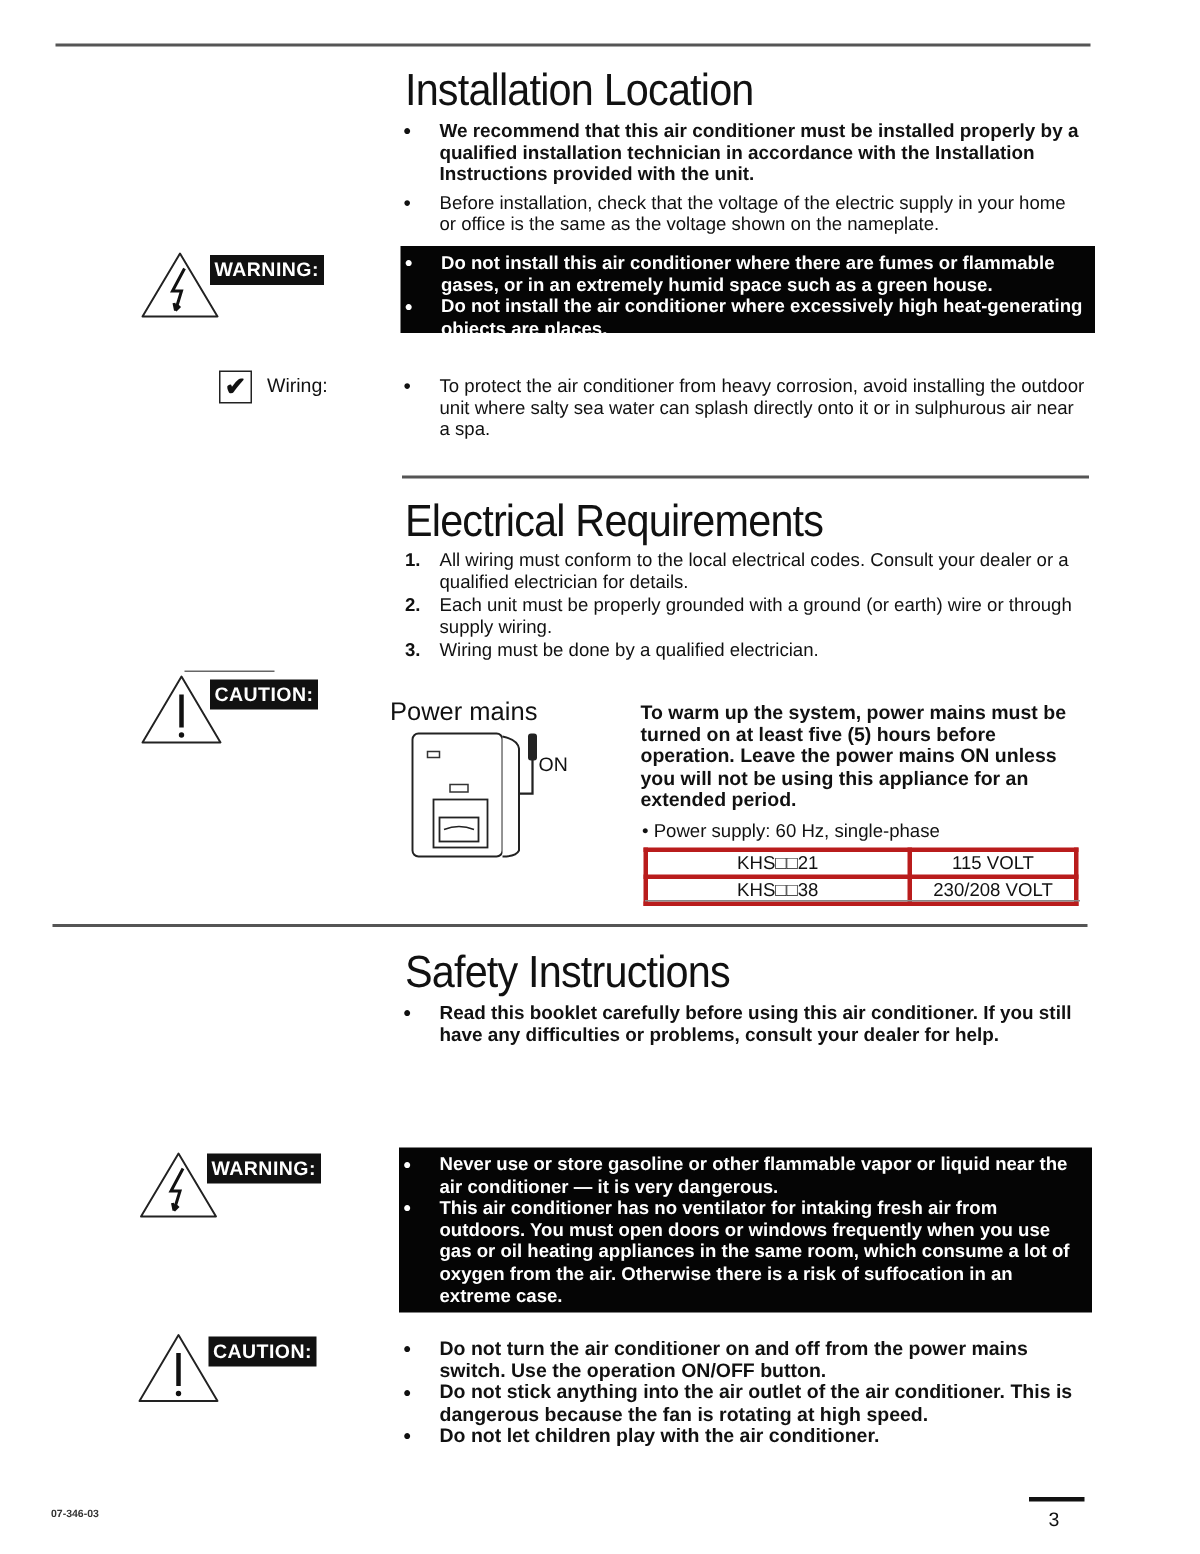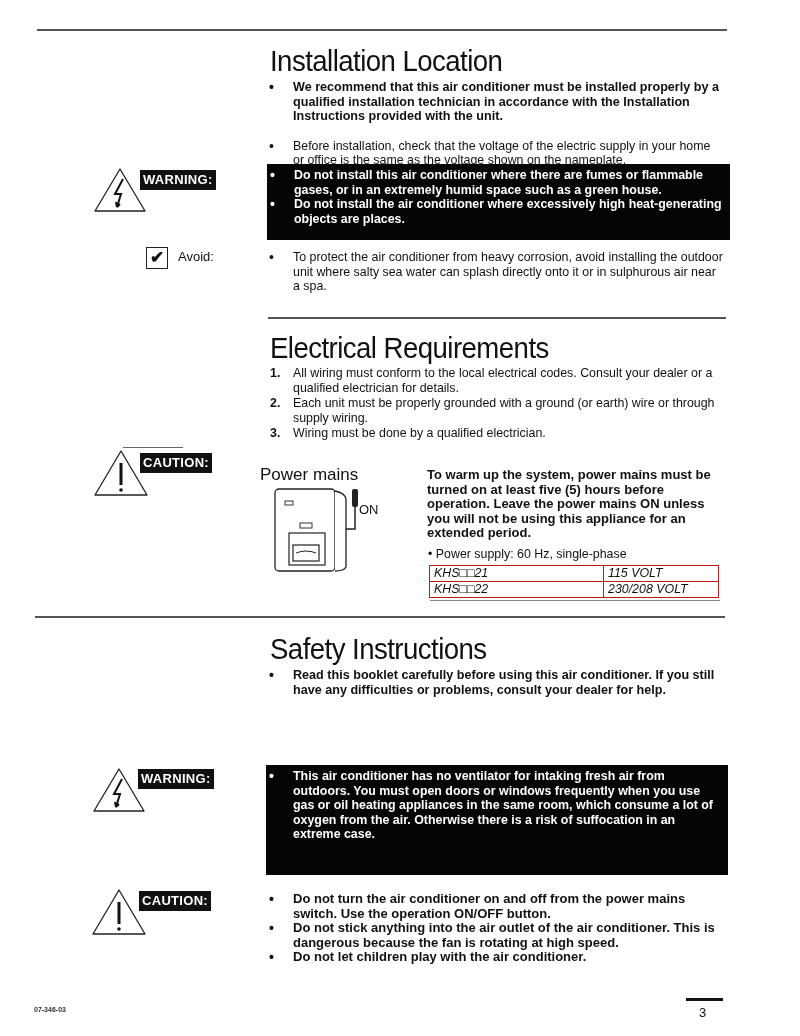--- a/index.html
+++ b/index.html
@@ -18,52 +18,52 @@
   .blackbox { position: absolute; background: #050505; color: #fff; padding: 4px 6px 4px 2px;
               box-sizing: border-box; }
   .blackbox ul.b li::before { color: #fff; }
   .blackbox .txtb { font-size: 12.4px; line-height: 14.6px; }
   .badge { position: absolute; background: #111; color: #fff; font-weight: bold; font-size: 13px;
            padding: 2px 3px; letter-spacing: 0.3px; line-height: 16px; }
   ol.n { list-style: none; margin: 0; padding: 0; }
   ol.n li { position: relative; padding-left: 23px; }
   ol.n li .num { position: absolute; left: 0; top: 0; font-weight: bold; }
   table.spec { border-collapse: collapse; font-size: 12.4px; }
-  table.spec td { border: 1px solid #b91c1c; text-align: left; padding: 0 4px; height: 15px; line-height: 15px; font-style: italic; }
+  table.spec td { border: 3px solid #b91c1c; text-align: center; padding: 0 4px; height: 15px; line-height: 15px; }
   .footer-code { position: absolute; font-size: 7px; font-weight: bold; color: #333; }
   .download { position: absolute; font-family: "Liberation Serif", serif; font-size: 9.5px; color: #555; margin-top: 40px; }
   .download a { color: #1a1aa8; text-decoration: underline; font-weight: bold; }
 </style>
 </head>
 <body>
 
 <div class="rule" style="left:37px; top:29px; width:690px;"></div>
 
 <div class="h1" style="left:270px; top:44px;">Installation Location</div>
 
 <ul class="b abs" style="left:268px; top:80px; width:455px;">
   <li class="txtb">We recommend that this air conditioner must be installed properly by a qualified installation technician in accordance with the Installation Instructions provided with the unit.</li>
-  <li class="txt" style="margin-top:15px;">Before installation, check that the voltage of the electric supply in your home or office is the same as the voltage shown on the nameplate.</li>
+  <li class="txt" style="margin-top:4px;">Before installation, check that the voltage of the electric supply in your home or office is the same as the voltage shown on the nameplate.</li>
 </ul>
 
 <svg class="abs" style="left:93px; top:167px;" width="54" height="46" viewBox="0 0 54 46">
   <path d="M27 2 L52 44 L2 44 Z" fill="none" stroke="#222" stroke-width="1.3" stroke-linejoin="round"></path>
   <path d="M30 12 L22 27 L28 27 L24 40 L27 37 M24 40 L23 35" fill="none" stroke="#111" stroke-width="2"></path>
 </svg>
 <div class="badge" style="left:140px; top:170px;">WARNING:</div>
 
-<div class="blackbox" style="left:267px; top:164px; width:463px; height:76px;">
+<div class="blackbox" style="left:267px; top:164px; width:463px; height:58px;">
   <ul class="b">
     <li class="txtb">Do not install this air conditioner where there are fumes or flammable gases, or in an extremely humid space such as a green house.</li>
     <li class="txtb">Do not install the air conditioner where excessively high heat-generating objects are places.</li>
   </ul>
 </div>
 
 <div class="abs" style="left:146px; top:247px; width:22px; height:22px; border:1.3px solid #222; box-sizing:border-box; text-align:center; font-size:17px; line-height:20px; font-weight:bold;">✔</div>
-<div class="abs txt" style="left:178px; top:250px; font-size:13px;">Avoid:</div>
+<div class="abs txt" style="left:178px; top:250px; font-size:13px;">Wiring:</div>
 
 <ul class="b abs" style="left:268px; top:250px; width:455px;">
   <li class="txt">To protect the air conditioner from heavy corrosion, avoid installing the outdoor unit where salty sea water can splash directly onto it or in sulphurous air near a spa.</li>
 </ul>
 
 <div class="rule" style="left:268px; top:317px; width:458px;"></div>
 
 <div class="h1" style="left:270px; top:331px;">Electrical Requirements</div>
 
 <ol class="n abs txt" style="left:270px; top:366px; width:460px;">
@@ -101,21 +101,21 @@
   <span>• </span><span>Power supply: 60 Hz, single-phase</span>
 </div>
 
 <table class="spec abs" style="left:429px; top:565px; width:290px;">
   <tbody>
       <tr>
     <td style="width:165px;">KHS□□21</td>
     <td>115 VOLT</td>
   </tr>
   <tr>
-    <td>KHS□□22</td>
+    <td>KHS□□38</td>
     <td>230/208 VOLT</td>
   </tr>
 </tbody>
   </table>
 
 <div class="rule" style="left:430px; top:600px; width:290px; height:1px; background:#888;"></div>
 <div class="rule" style="left:35px; top:616px; width:690px;"></div>
 
 <div class="h1" style="left:270px; top:632px;">Safety Instructions</div>
 
@@ -124,20 +124,21 @@
 </ul>
 
 <svg class="abs" style="left:92px; top:767px;" width="54" height="46" viewBox="0 0 54 46">
   <path d="M27 2 L52 44 L2 44 Z" fill="none" stroke="#222" stroke-width="1.3" stroke-linejoin="round"></path>
   <path d="M30 12 L22 27 L28 27 L24 40 L27 37 M24 40 L23 35" fill="none" stroke="#111" stroke-width="2"></path>
 </svg>
 <div class="badge" style="left:138px; top:769px;">WARNING:</div>
 
 <div class="blackbox" style="left:266px; top:765px; width:462px; height:110px;">
   <ul class="b">
+    <li class="txtb">Never use or store gasoline or other flammable vapor or liquid near the air conditioner — it is very dangerous.</li>
     <li class="txtb">This air conditioner has no ventilator for intaking fresh air from outdoors. You must open doors or windows frequently when you use gas or oil heating appliances in the same room, which consume a lot of oxygen from the air. Otherwise there is a risk of suffocation in an extreme case.</li>
   </ul>
 </div>
 
 <svg class="abs" style="left:91px; top:888px;" width="56" height="48" viewBox="0 0 56 48">
   <path d="M28 2 L54 46 L2 46 Z" fill="none" stroke="#222" stroke-width="1.3" stroke-linejoin="round"></path>
   <path d="M28 14 L28 36" stroke="#111" stroke-width="3"></path>
   <circle cx="28" cy="41" r="1.8" fill="#111"></circle>
 </svg>
 <div class="badge" style="left:139px; top:891px;">CAUTION:</div>

